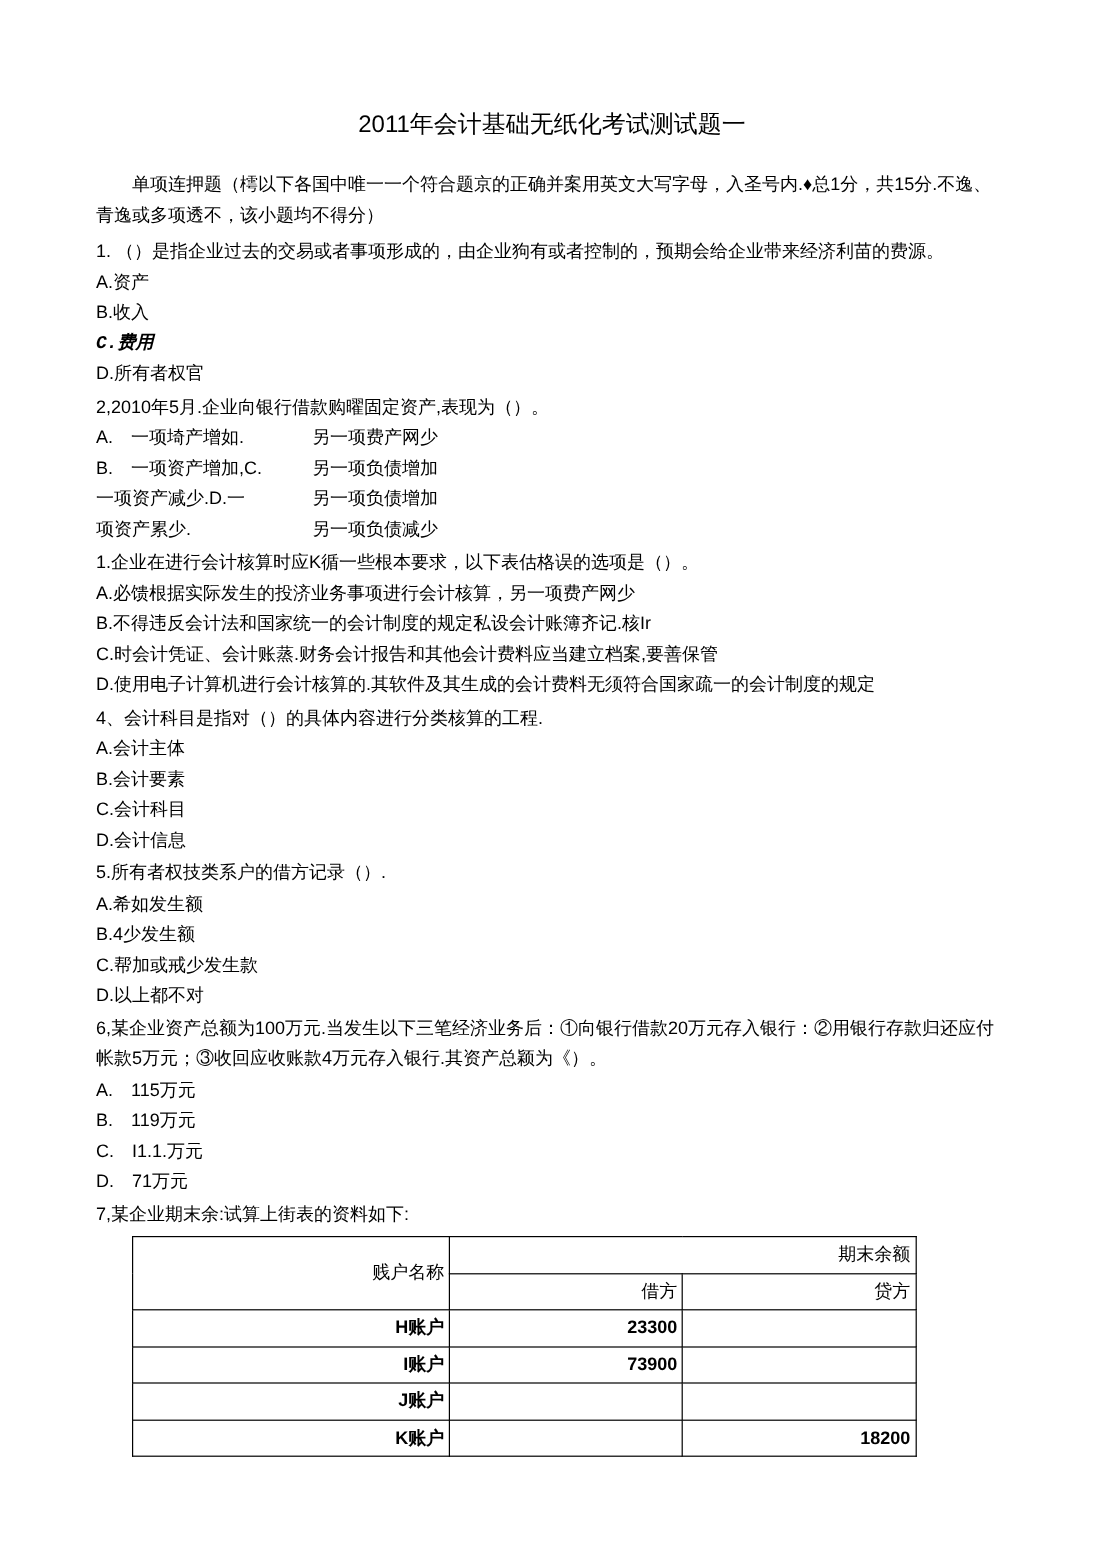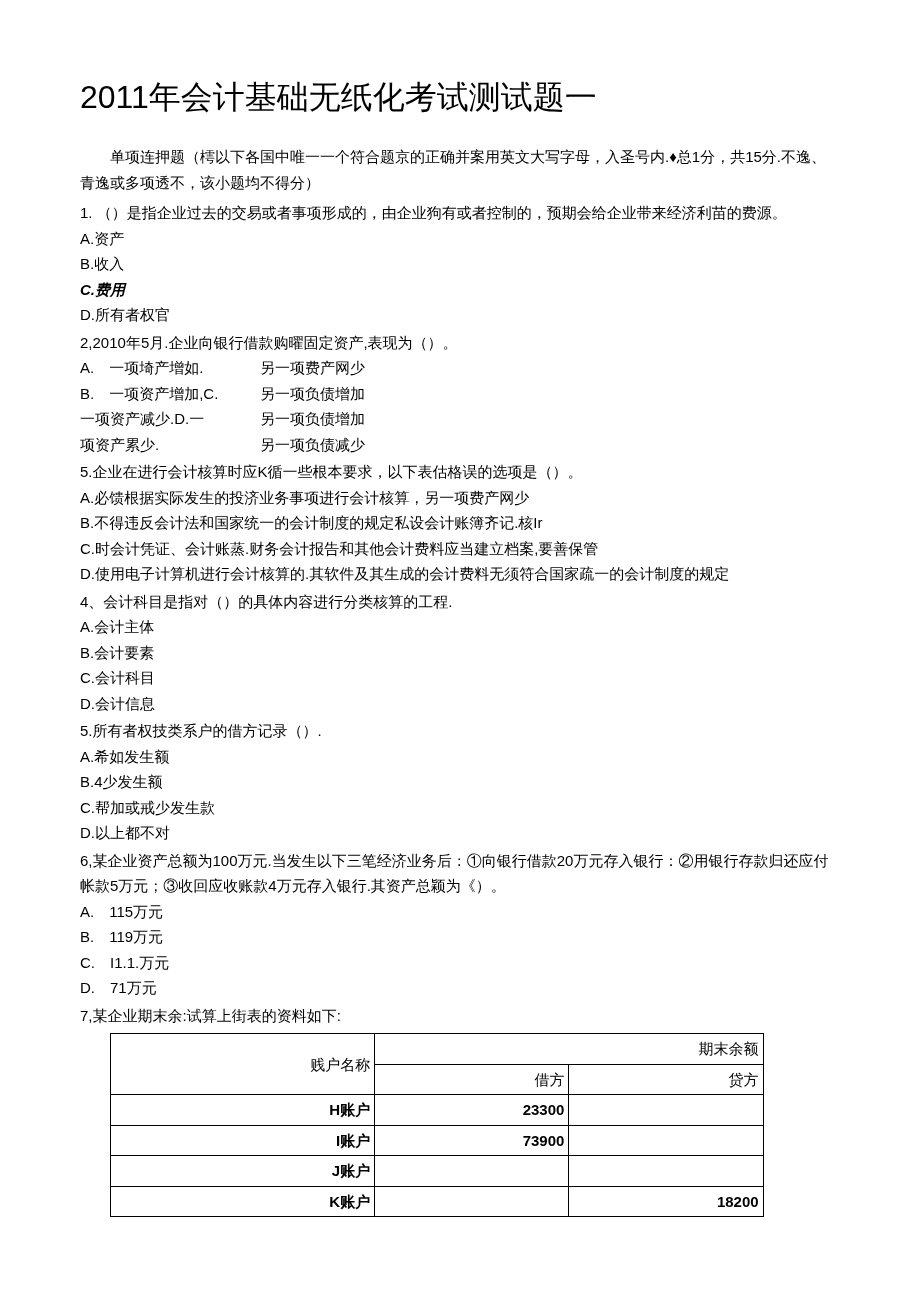--- a/index.html
+++ b/index.html
@@ -6,38 +6,39 @@
       font-family: "SimSun", "Microsoft YaHei", sans-serif;
       font-size: 15px;
       line-height: 1.7;
       margin: 0;
       padding: 70px 80px;
       color: #000;
       width: 920px;
       box-sizing: border-box;
     }
     h1 {
-      text-align: left;
-      font-size: 32px;
+      text-align: center;
+      font-size: 20px;
       font-weight: normal;
-      margin: 0 0 20px 0;
+      margin: 17px 0 20px 0;
     }
     .intro {
       text-indent: 2em;
       margin-bottom: 5px;
     }
     .question {
       margin-top: 2px;
     }
     .option {
       margin-top: 0;
     }
     .bold-italic {
       font-weight: bold;
       font-style: italic;
+      font-family: Liberation Mono, monospace;
     }
     .q2-layout {
       display: grid;
       grid-template-columns: 180px auto;
       row-gap: 0;
     }
     table {
       border-collapse: collapse;
       width: 86%;
       margin-left: 30px;
@@ -71,21 +72,21 @@
   <span>A.　一项埼产增如.</span>
   <span>另一项费产网少</span>
   <span>B.　一项资产增加,C.</span>
   <span>另一项负债增加</span>
   <span>一项资产减少.D.一</span>
   <span>另一项负债增加</span>
   <span>项资产累少.</span>
   <span>另一项负债减少</span>
 </div>
 
-<div class="question">5.企业在进行会计核算时应K循一些根本要求，以下表估格误的选项是（）。</div>
+<div class="question">1.企业在进行会计核算时应K循一些根本要求，以下表估格误的选项是（）。</div>
 <div class="option">A.必馈根据实际发生的投济业务事项进行会计核算，另一项费产网少</div>
 <div class="option">B.不得违反会计法和国家统一的会计制度的规定私设会计账簿齐记.核Ir</div>
 <div class="option">C.时会计凭证、会计账蒸.财务会计报告和其他会计费料应当建立档案,要善保管</div>
 <div class="option">D.使用电子计算机进行会计核算的.其软件及其生成的会计费料无须符合国家疏一的会计制度的规定</div>
 
 <div class="question">4、会计科目是指对（）的具体内容进行分类核算的工程.</div>
 <div class="option">A.会计主体</div>
 <div class="option">B.会计要素</div>
 <div class="option">C.会计科目</div>
 <div class="option">D.会计信息</div>

